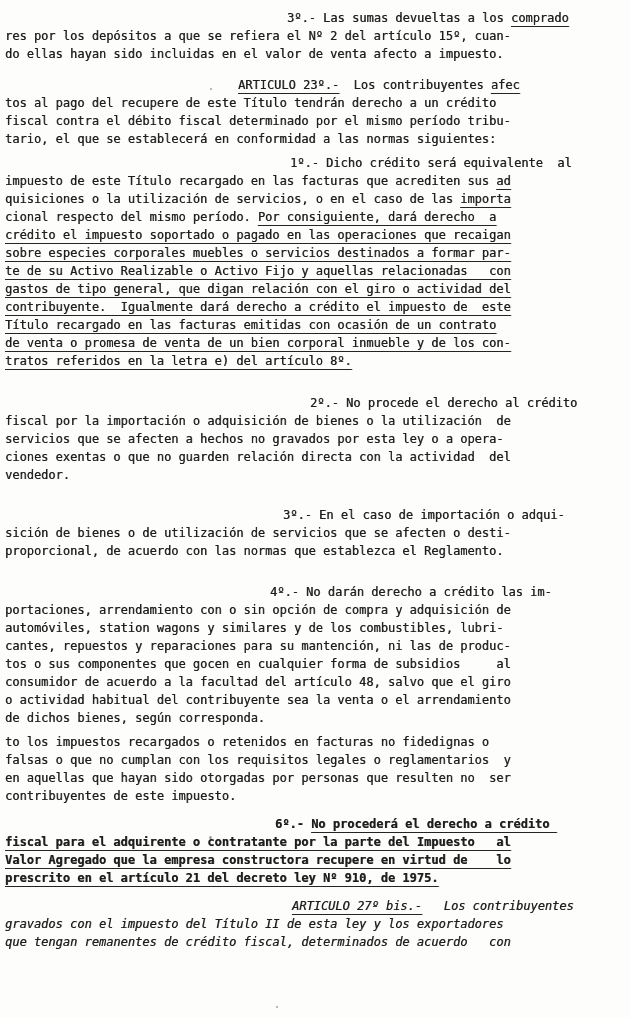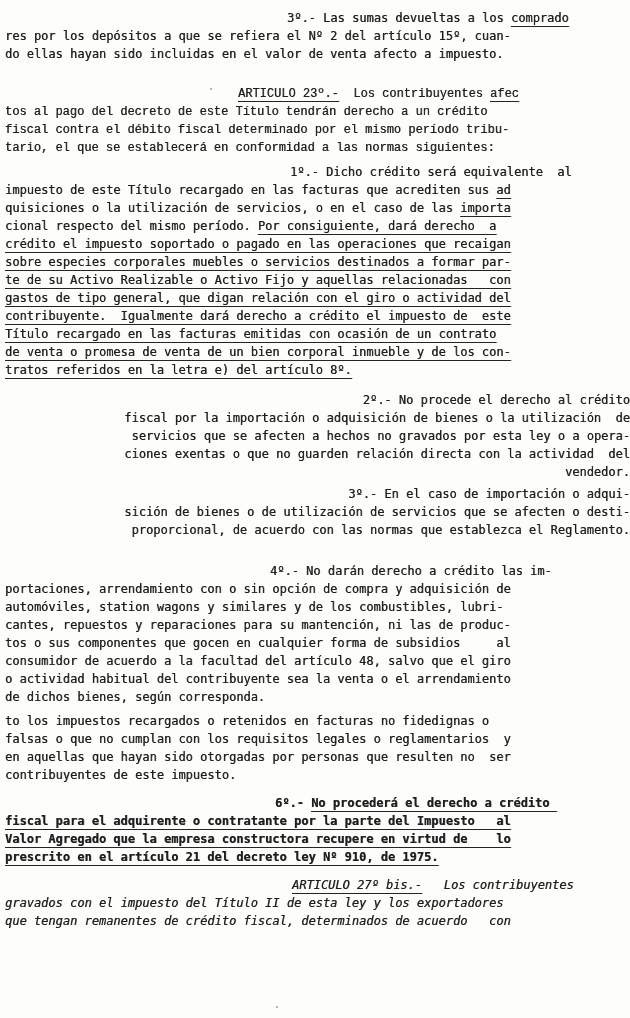--- a/index.html
+++ b/index.html
@@ -46,48 +46,48 @@
 </head>
 <body>
 
 <div class="page">
   <div id="doc-body">
       <div class="para" style="margin-top: 0px;">
         <div class="line" style="padding-left: 282px;"><span>3º.- Las sumas devueltas a los </span><span class="u">comprado</span></div>
         <div class="line"><span>res por los depósitos a que se refiera el Nº 2 del artículo 15º, cuan-</span></div>
         <div class="line"><span>do ellas hayan sido incluidas en el valor de venta afecto a impuesto.</span></div>
       </div>
-      <div class="para" style="margin-top: 22px; font-family: Liberation Mono, monospace;">
+      <div class="para" style="margin-top: 13px;">
         <div class="line" style="padding-left: 233px;"><span class="u">ARTICULO 23º.-</span><span>  Los contribuyentes </span><span class="u">afec</span></div>
-        <div class="line"><span>tos al pago del decreto de este Título tendrán derecho a un crédito</span></div>
+        <div class="line"><span>tos al pago del recupere de este Título tendrán derecho a un crédito</span></div>
         <div class="line"><span>fiscal contra el débito fiscal determinado por el mismo período tribu-</span></div>
         <div class="line"><span>tario, el que se establecerá en conformidad a las normas siguientes:</span></div>
       </div>
       <div class="para" style="margin-top: 6px;">
         <div class="line" style="padding-left: 285px;"><span>1º.- Dicho crédito será equivalente  al</span></div>
         <div class="line"><span>impuesto de este Título recargado en las facturas que acrediten sus </span><span class="u">ad</span></div>
         <div class="line"><span>quisiciones o la utilización de servicios, o en el caso de las </span><span class="u">importa</span></div>
         <div class="line"><span>cional respecto del mismo período. </span><span class="u">Por consiguiente, dará derecho  a</span></div>
         <div class="line"><span class="u">crédito el impuesto soportado o pagado en las operaciones que recaigan</span></div>
         <div class="line"><span class="u">sobre especies corporales muebles o servicios destinados a formar par-</span></div>
         <div class="line"><span class="u">te de su Activo Realizable o Activo Fijo y aquellas relacionadas   con</span></div>
         <div class="line"><span class="u">gastos de tipo general, que digan relación con el giro o actividad del</span></div>
         <div class="line"><span class="u">contribuyente.  Igualmente dará derecho a crédito el impuesto de  este</span></div>
         <div class="line"><span class="u">Título recargado en las facturas emitidas con ocasión de un contrato</span></div>
         <div class="line"><span class="u">de venta o promesa de venta de un bien corporal inmueble y de los con-</span></div>
         <div class="line"><span class="u">tratos referidos en la letra e) del artículo 8º.</span></div>
       </div>
-      <div class="para" style="margin-top: 12px; text-align: right;">
+      <div class="para" style="margin-top: 24px;">
         <div class="line" style="padding-left: 305px;"><span>2º.- No procede el derecho al crédito</span></div>
         <div class="line"><span>fiscal por la importación o adquisición de bienes o la utilización  de</span></div>
         <div class="line"><span>servicios que se afecten a hechos no gravados por esta ley o a opera-</span></div>
         <div class="line"><span>ciones exentas o que no guarden relación directa con la actividad  del</span></div>
         <div class="line"><span>vendedor.</span></div>
       </div>
-      <div class="para" style="margin-top: 4px; text-align: right;">
+      <div class="para" style="margin-top: 22px;">
         <div class="line" style="padding-left: 278px;"><span>3º.- En el caso de importación o adqui-</span></div>
         <div class="line"><span>sición de bienes o de utilización de servicios que se afecten o desti-</span></div>
         <div class="line"><span>proporcional, de acuerdo con las normas que establezca el Reglamento.</span></div>
       </div>
       <div class="para" style="margin-top: 23px;">
         <div class="line" style="padding-left: 265px;"><span>4º.- No darán derecho a crédito las im-</span></div>
         <div class="line"><span>portaciones, arrendamiento con o sin opción de compra y adquisición de</span></div>
         <div class="line"><span>automóviles, station wagons y similares y de los combustibles, lubri-</span></div>
         <div class="line"><span>cantes, repuestos y reparaciones para su mantención, ni las de produc-</span></div>
         <div class="line"><span>tos o sus componentes que gocen en cualquier forma de subsidios     al</span></div>

